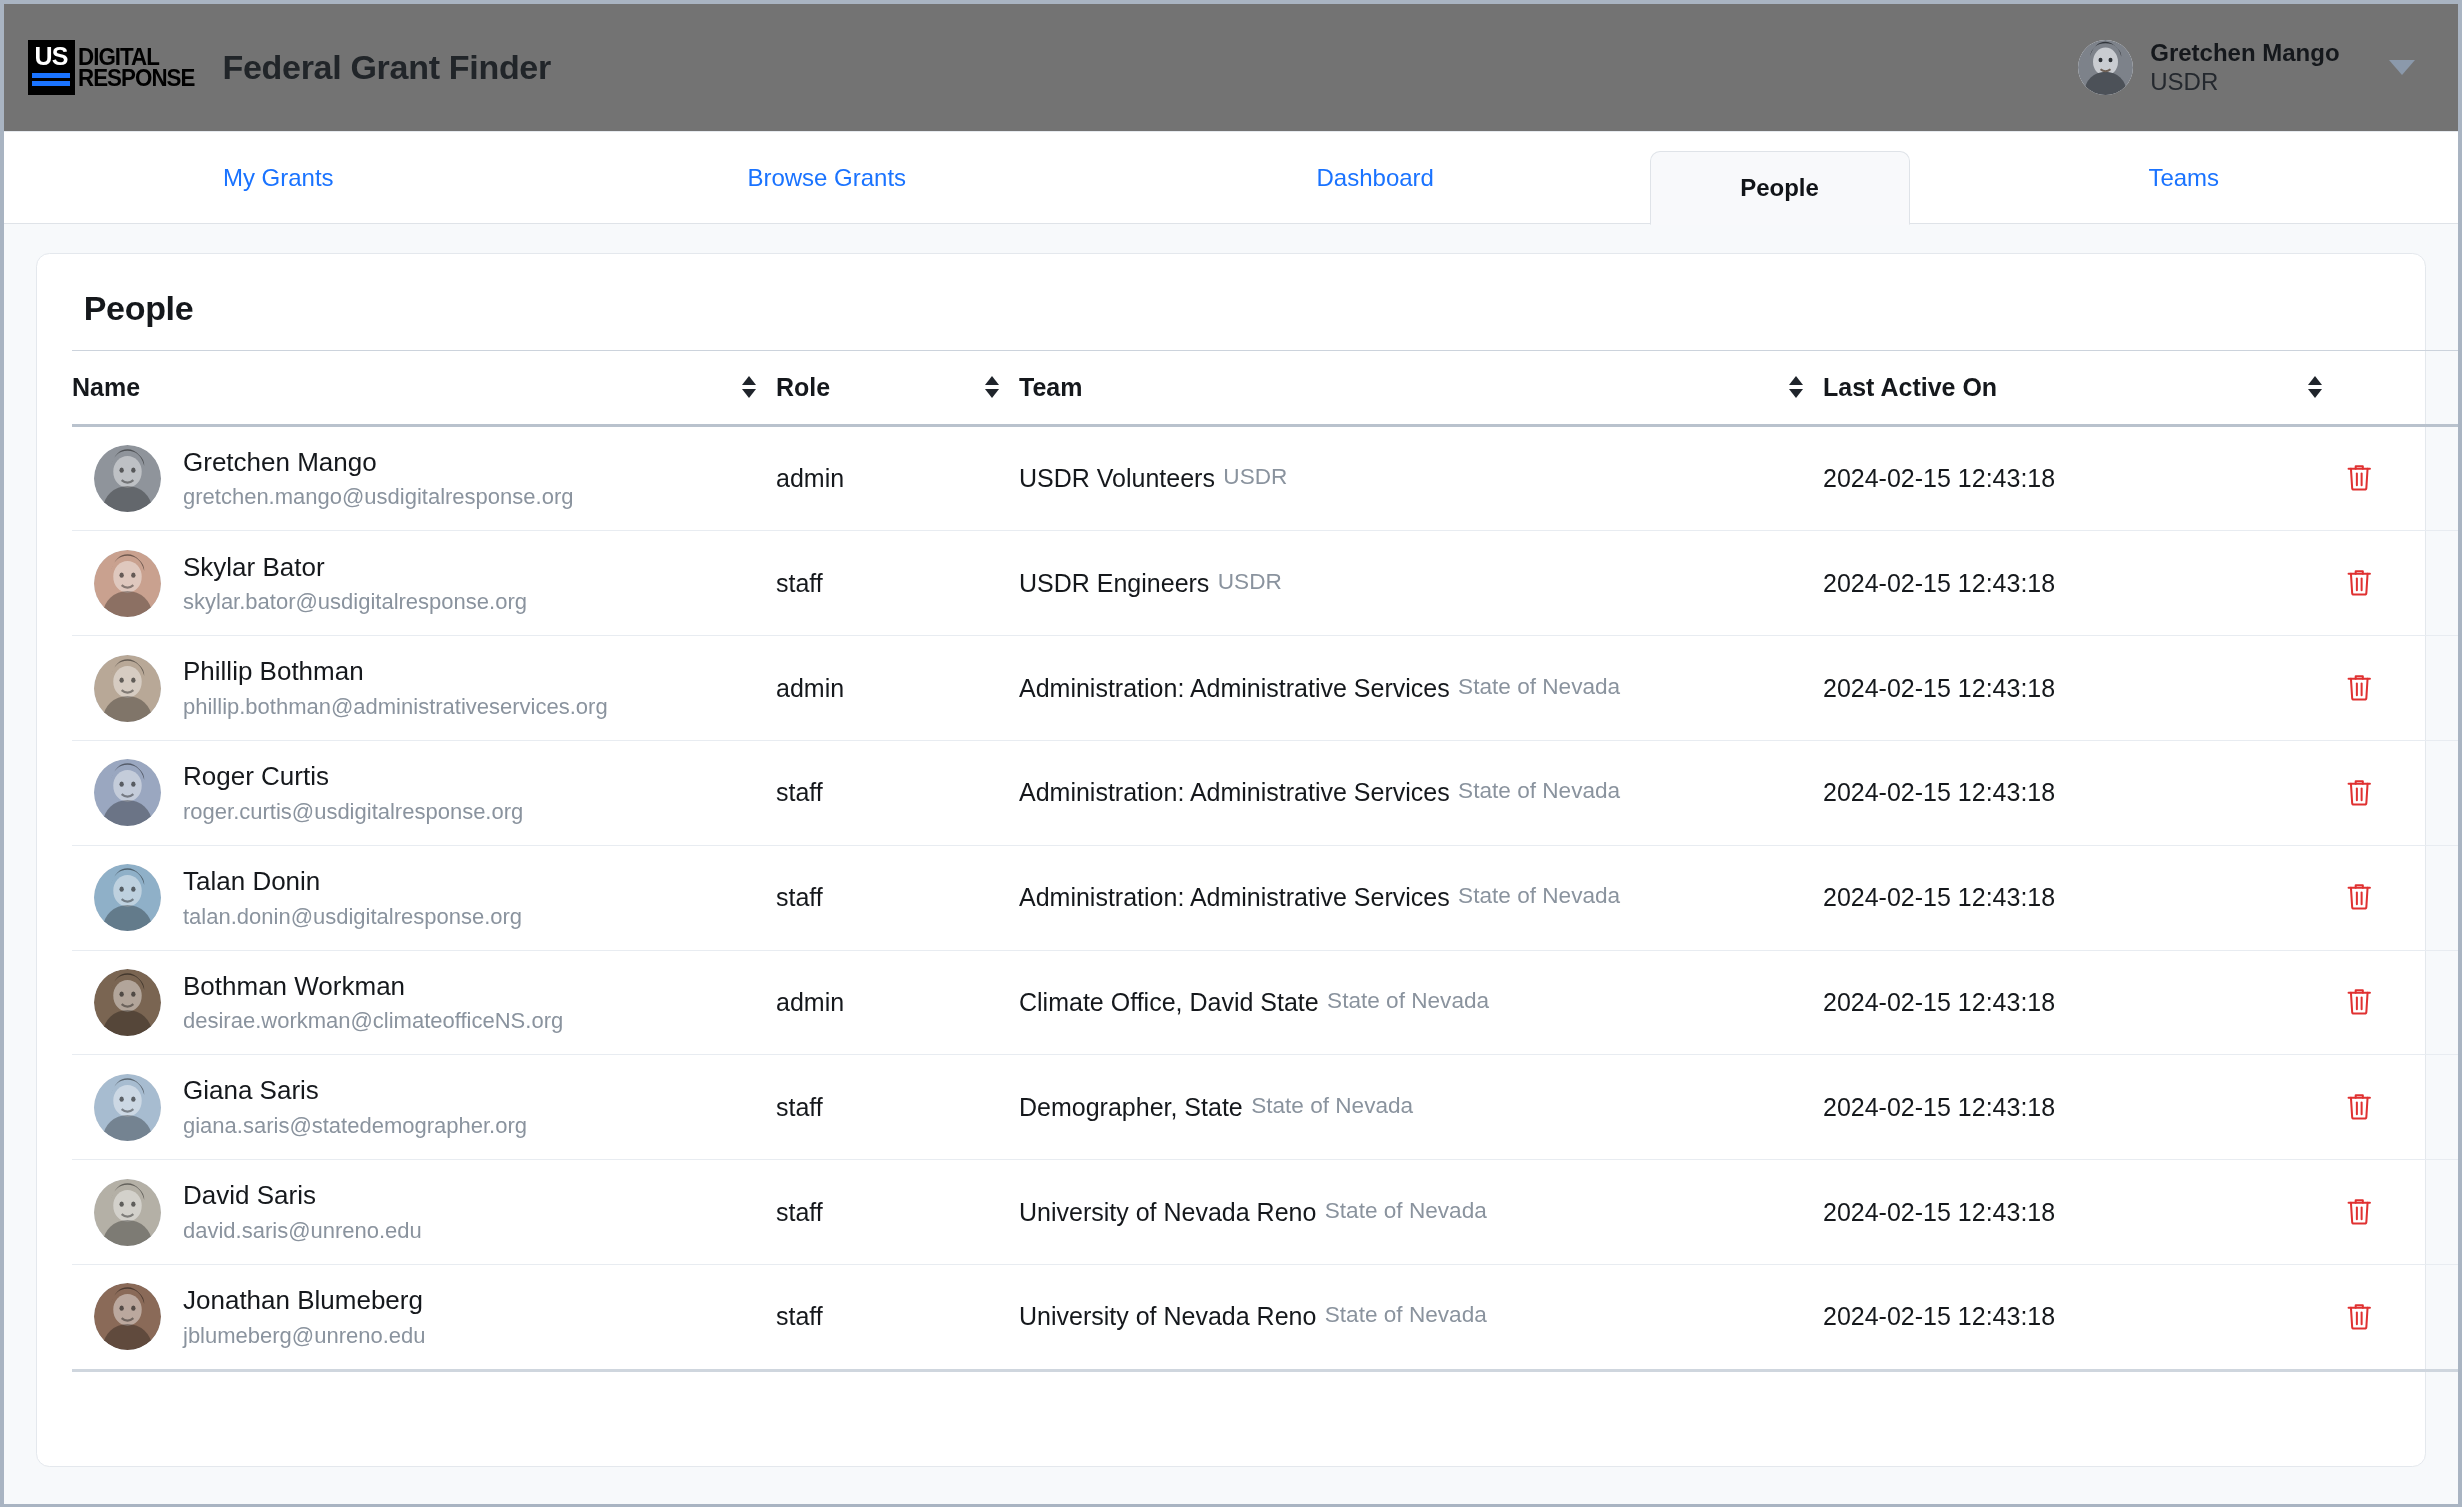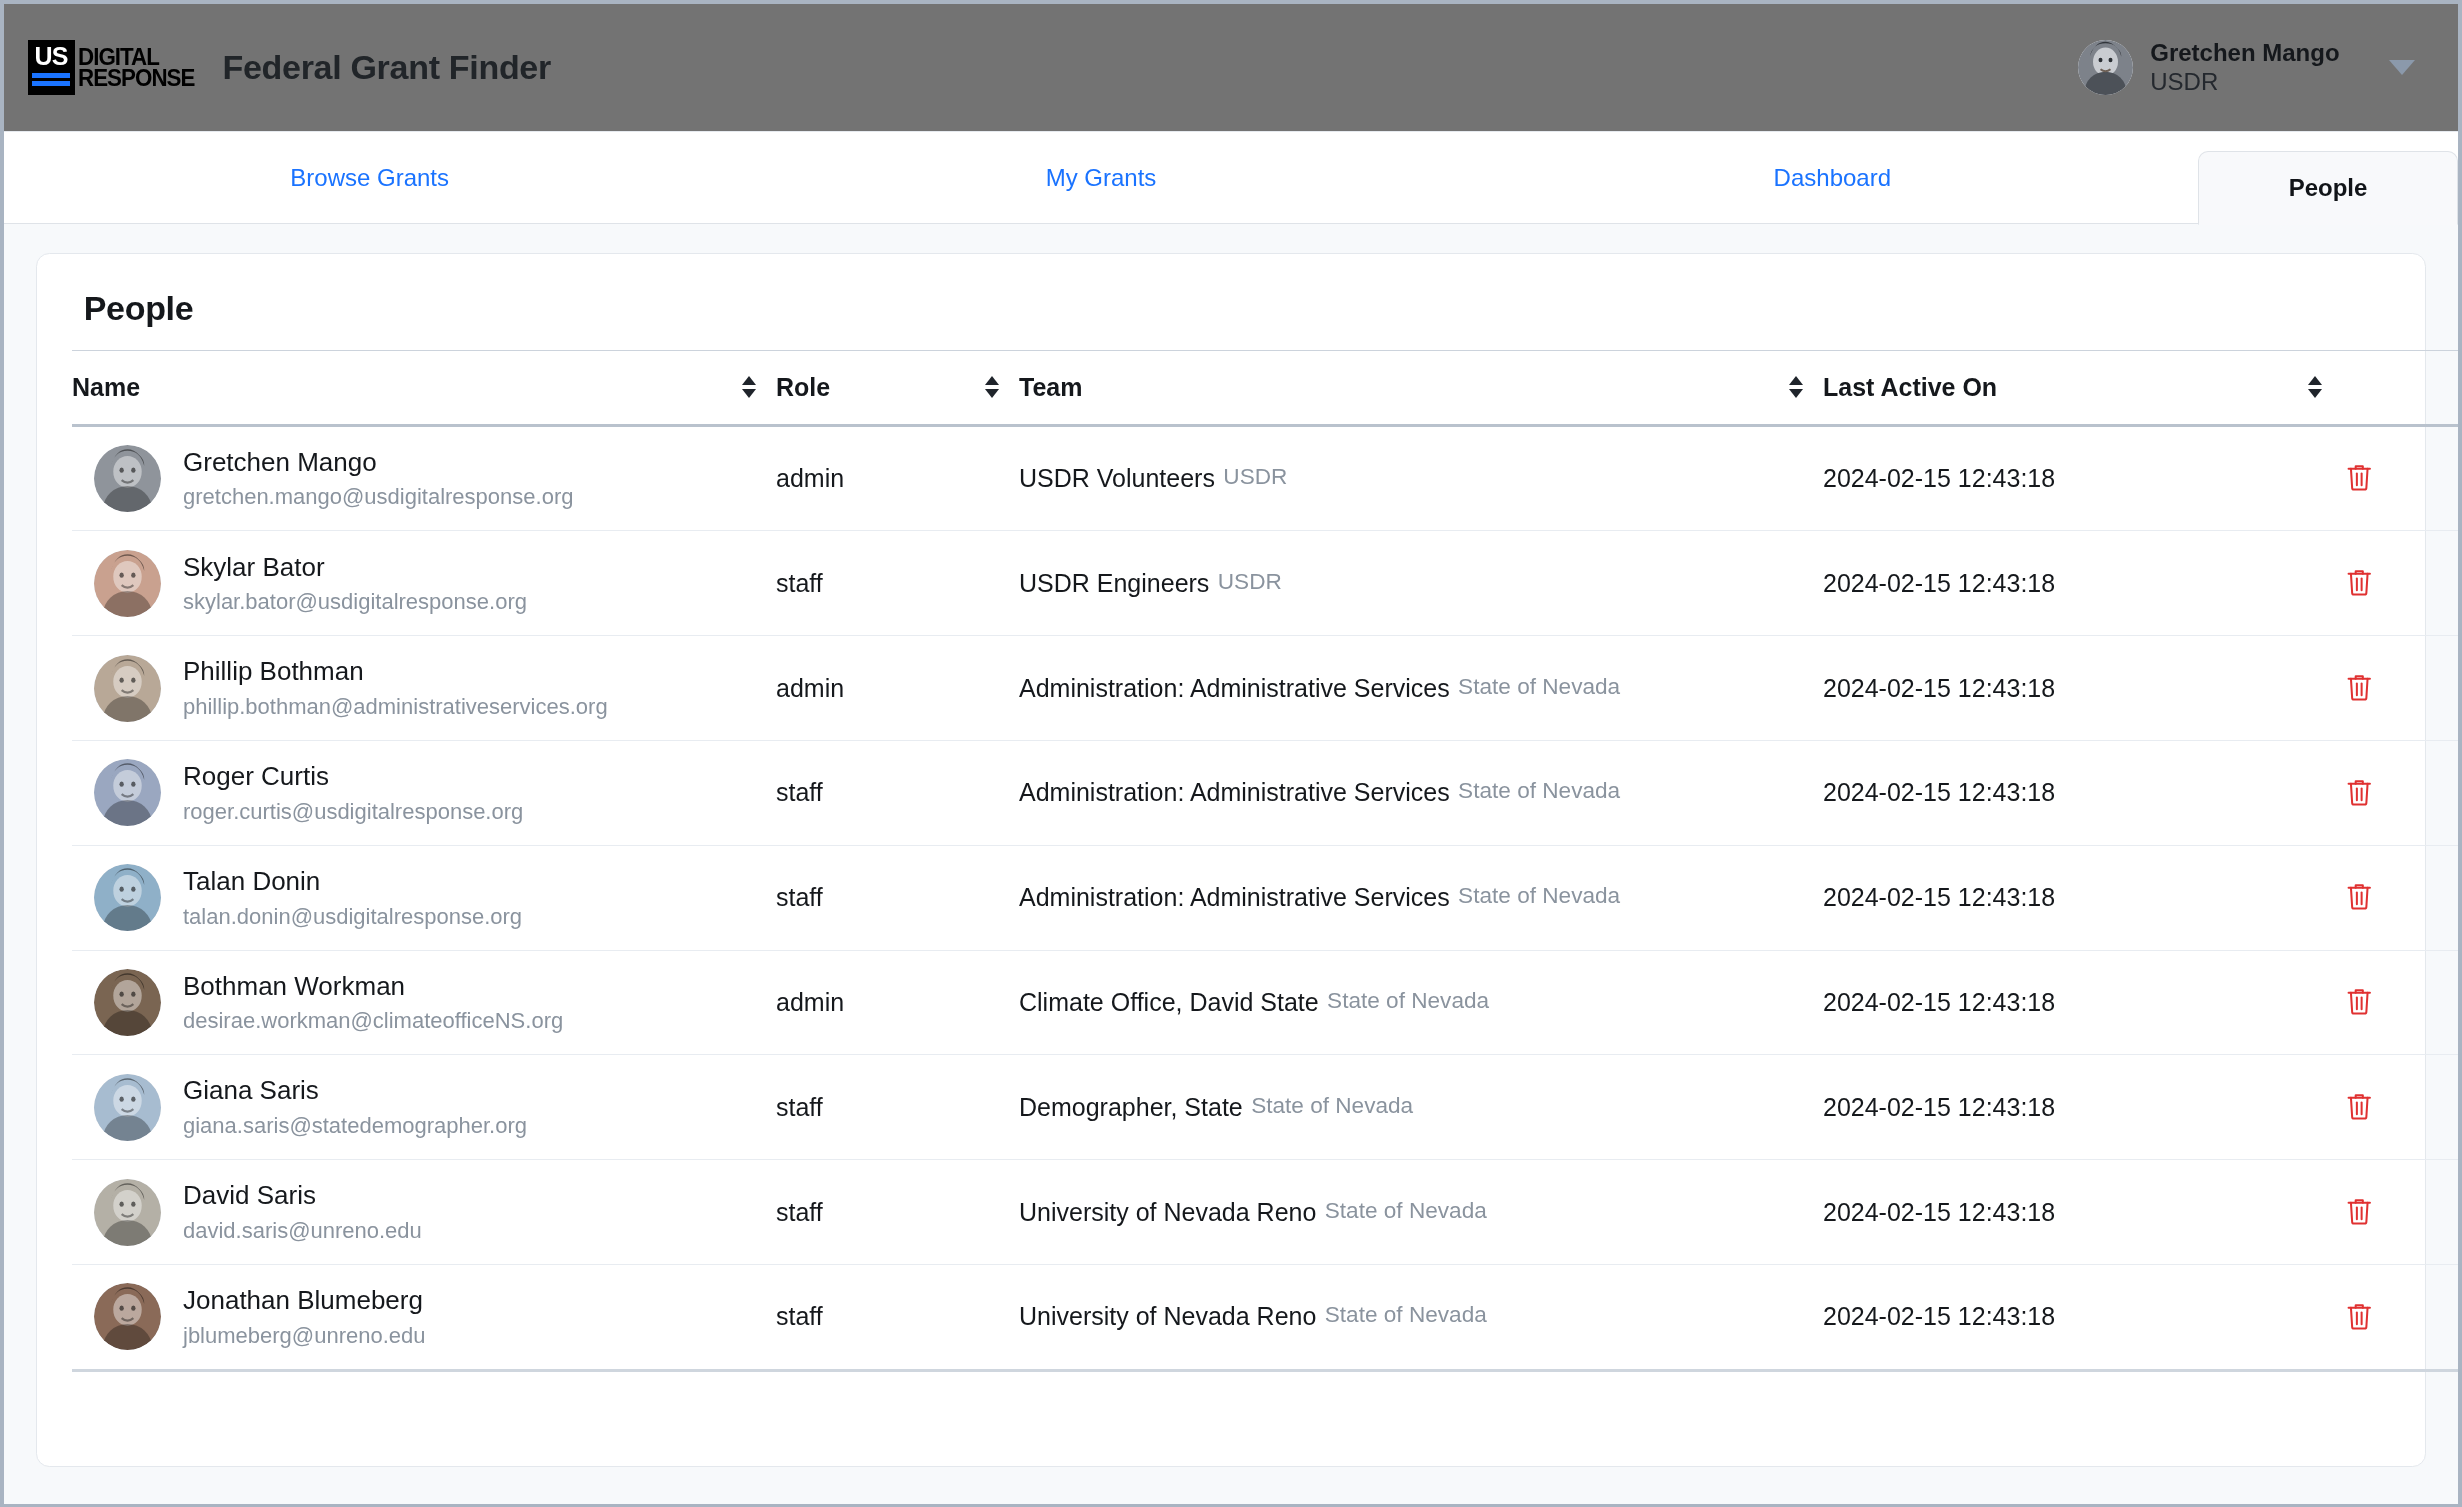--- a/index.html
+++ b/index.html
@@ -258,24 +258,25 @@
       <div class="user-text">
         <div class="user-name">Gretchen Mango</div>
         <div class="user-org">USDR</div>
       </div>
       <div class="caret-down"></div>
     </div>
   </div>
 
   <div class="tabbar">
     <div class="tabs-inner">
+      <div class="tab">My Grants</div>
       <div class="tab">Browse Grants</div>
-      <div class="tab">My Grants</div>
       <div class="tab">Dashboard</div>
       <div class="tab active">People</div>
+      <div class="tab">Teams</div>
     </div>
   </div>
 
   <div class="main">
     <div class="card">
       <div class="card-title">People</div>
 
       <table class="people">
         <thead>
           <tr>

